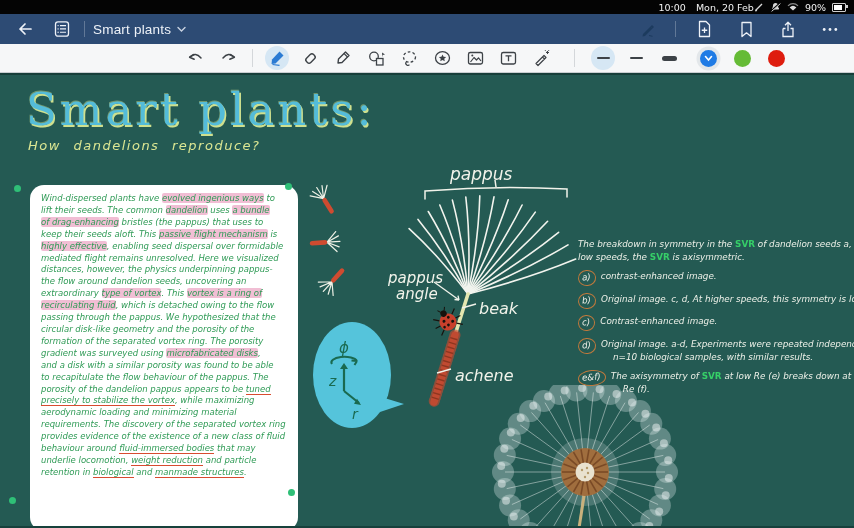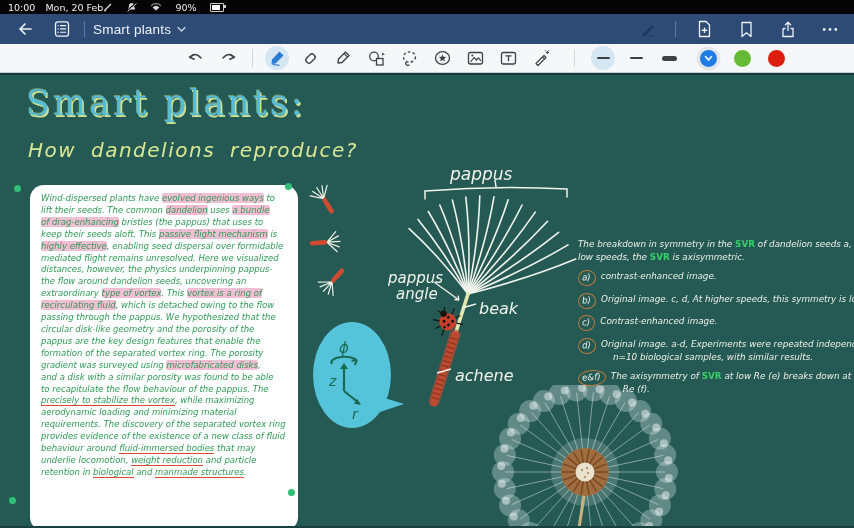--- a/index.html
+++ b/index.html
@@ -1,23 +1,23 @@
 <!DOCTYPE html>
 <html><head>
 <meta charset="utf-8">
 <style>
   html,body{margin:0;padding:0;background:#000;}
   .screen{position:relative;width:854px;height:528px;overflow:hidden;
           font-family:"DejaVu Sans",sans-serif;box-shadow:inset 0 0 0 1px #6c7876;}
   
   .status-bar{position:absolute;top:0;left:0;width:854px;height:14px;background:#040404;
-              color:#f2f2f2;font-size:9.5px;display:flex;align-items:center;justify-content:flex-start;
+              color:#f2f2f2;font-size:9.5px;display:flex;align-items:center;justify-content:flex-end;
               padding:0 8px;box-sizing:border-box;}
   .sb-left{display:flex;gap:10px;align-items:center;}
-  .sb-right{display:flex;gap:13px;align-items:center;}
+  .sb-right{display:flex;gap:6px;align-items:center;}
   .sb-right svg{display:block;}
   .battery{position:relative;width:12px;height:7px;border:1px solid #cfcfcf;border-radius:1px;}
   .battery:after{content:"";position:absolute;right:-3px;top:1.5px;width:2px;height:3px;background:#cfcfcf;}
   .battery i{position:absolute;left:1px;top:1px;bottom:1px;width:8px;background:#fff;}
   
   .nav-bar{position:absolute;top:14px;left:0;width:854px;height:30px;background:#2d4b74;
            display:flex;align-items:center;padding:2px 10px;box-sizing:border-box;color:#eef2f8;}
   .nav-bar button{background:none;border:none;padding:0;margin:0;display:flex;align-items:center;cursor:pointer;color:#eef2f8;}
   .nav-btn{width:28px;height:26px;justify-content:center;}
   .nav-div{width:1px;height:16px;background:rgba(255,255,255,.25);margin:0 8px;}
@@ -34,23 +34,23 @@
   .tb-div{width:1px;height:18px;background:#d4d7da;margin:0 3px;}
   .w-line{display:block;background:#3d4247;border-radius:3px;}
   .w1{width:13px;height:1.6px;} .w2{width:13px;height:2.8px;} .w3{width:15px;height:5px;}
   .swatch{width:17px;height:17px;border-radius:50%;border:none;padding:0;cursor:pointer;
           display:flex;align-items:center;justify-content:center;}
   .swatch.sel{box-shadow:0 0 0 3.5px #e3e7ea;}
   
   .canvas{position:absolute;top:73px;left:0;width:854px;height:455px;background:#245a53;
           border-top:2px solid #173f3a;border-bottom:2px solid #16413c;box-sizing:border-box;overflow:hidden;}
   .hand{font-family:"DejaVu Sans",sans-serif;font-style:italic;}
-  .page-title{position:absolute;left:26px;top:8px;font-family:"DejaVu Serif",serif;font-size:35px;
+  .page-title{position:absolute;left:26px;top:8px;font-family:"DejaVu Serif",serif;font-size:45px;
               color:#54bcd9;letter-spacing:3px;text-shadow:1.6px 1.6px 0 #cfe08e,-0.6px -0.6px 0 rgba(207,224,142,.45);}
-  .page-subtitle{position:absolute;left:28px;top:63px;font-size:20px;color:#dce793;letter-spacing:1.5px;
+  .page-subtitle{position:absolute;left:28px;top:63px;font-size:13px;color:#dce793;letter-spacing:1.5px;
                  word-spacing:7px;font-style:italic;}
   .note{position:absolute;left:30px;top:110px;width:268px;height:346px;background:#ffffff;border-radius:14px;
         padding:8px 11px;box-sizing:border-box;color:#2e9a55;font-size:8.5px;font-style:italic;
         line-height:11.9px;white-space:nowrap;letter-spacing:0px;}
   .note .hl{background:rgba(236,168,198,.75);border-radius:2px;}
   .note .ul{border-bottom:1.6px solid #d84b2f;}
   .gdot{position:absolute;width:7px;height:7px;border-radius:50%;background:#2fbf77;}
   .rt{position:absolute;left:578px;top:163px;width:276px;color:#edf0e8;font-size:8.8px;font-style:italic;
       line-height:12.6px;white-space:nowrap;}
   .rt .grn{color:#36cf68;font-weight:bold;font-style:normal;}
@@ -249,25 +249,25 @@
         <div class="tline"><span class="hl">of drag-enhancing</span><span> bristles (the pappus) that uses to</span></div>
         <div class="tline"><span>keep their seeds aloft. This </span><span class="hl">passive flight mechanism</span><span> is</span></div>
         <div class="tline"><span class="hl">highly effective</span><span>, enabling seed dispersal over formidable</span></div>
         <div class="tline"><span>mediated flight remains unresolved. Here we visualized</span></div>
         <div class="tline"><span>distances, however, the physics underpinning pappus-</span></div>
         <div class="tline"><span>the flow around dandelion seeds, uncovering an</span></div>
         <div class="tline"><span>extraordinary </span><span class="hl">type of vortex</span><span>. This </span><span class="hl">vortex is a ring of</span></div>
         <div class="tline"><span class="hl">recirculating fluid</span><span>, which is detached owing to the flow</span></div>
         <div class="tline"><span>passing through the pappus. We hypothesized that the</span></div>
         <div class="tline"><span>circular disk-like geometry and the porosity of the</span></div>
-        <div class="tline"><span>pappus are the key design features that enable the</span></div>
         <div class="tline"><span>formation of the separated vortex ring. The porosity</span></div>
         <div class="tline"><span>gradient was surveyed using </span><span class="hl">microfabricated disks</span><span>,</span></div>
         <div class="tline"><span>and a disk with a similar porosity was found to be able</span></div>
         <div class="tline"><span>to recapitulate the flow behaviour of the pappus. The</span></div>
+        <div class="tline"><span>porosity of the dandelion pappus appears to be </span><span class="ul">tuned</span></div>
         <div class="tline"><span class="ul">precisely to stabilize the vortex</span><span>, while maximizing</span></div>
         <div class="tline"><span>aerodynamic loading and minimizing material</span></div>
         <div class="tline"><span>requirements. The discovery of the separated vortex ring</span></div>
         <div class="tline"><span>provides evidence of the existence of a new class of fluid</span></div>
         <div class="tline"><span>behaviour around </span><span class="ul">fluid-immersed bodies</span><span> that may</span></div>
         <div class="tline"><span>underlie locomotion, </span><span class="ul">weight reduction</span><span> and particle</span></div>
         <div class="tline"><span>retention in </span><span class="ul">biological</span><span> and </span><span class="ul">manmade structures</span><span>.</span></div>
       </div>
     <span class="gdot" style="left:14px;top:110px;"></span>
     <span class="gdot" style="left:285px;top:108px;"></span>

